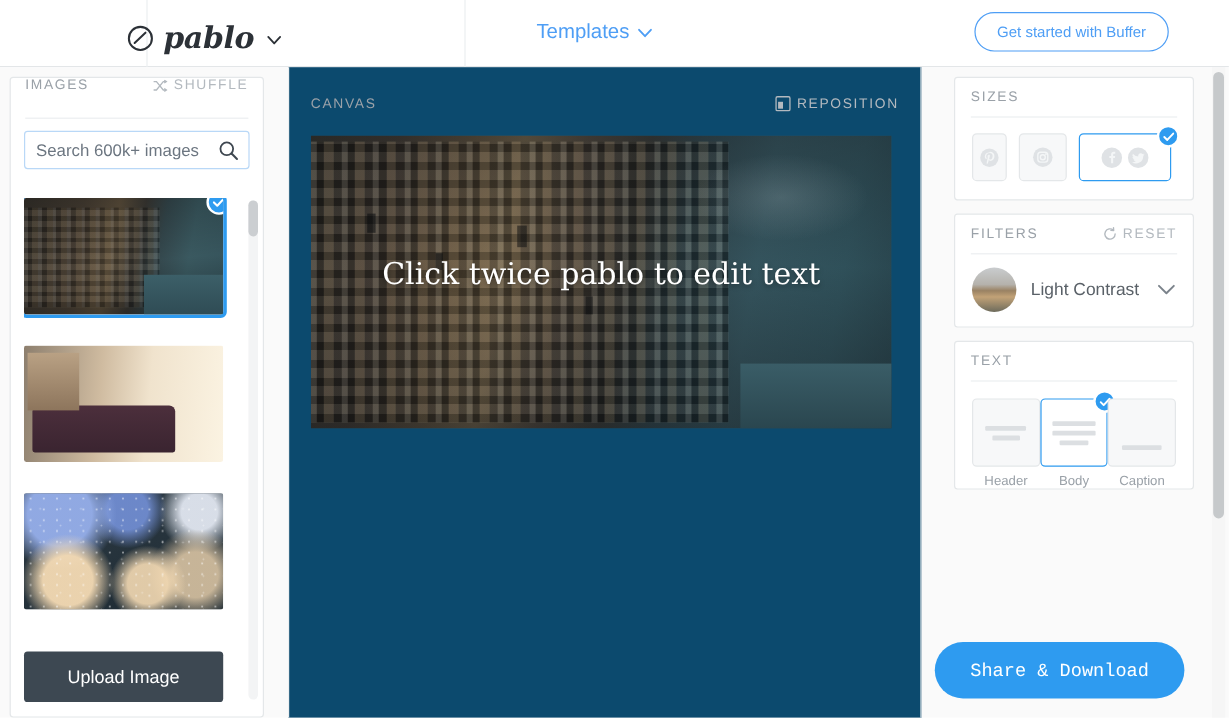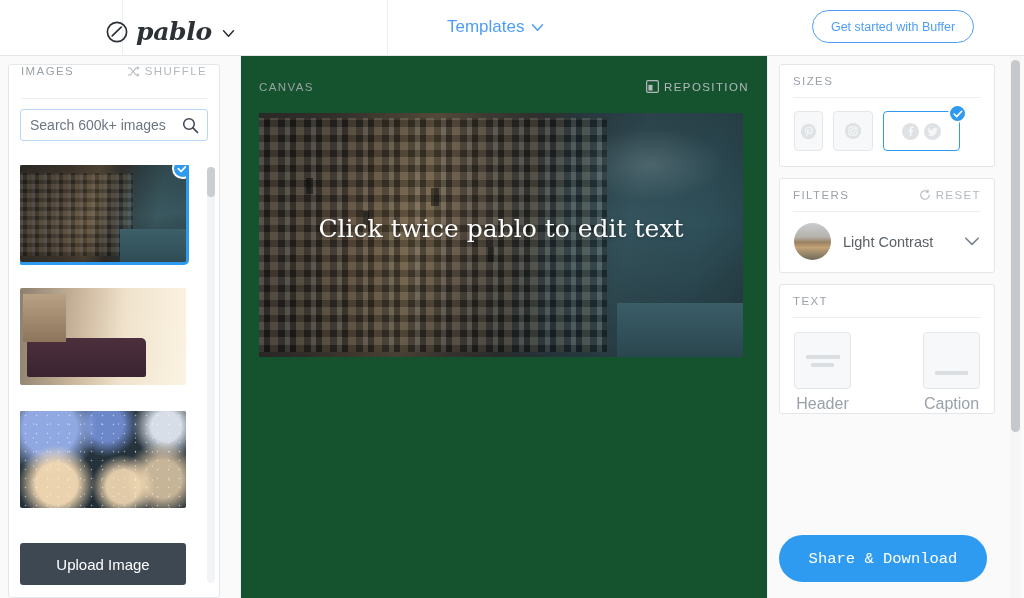--- a/index.html
+++ b/index.html
@@ -184,21 +184,21 @@
     position: absolute; left: 11px; bottom: 12px;
     width: 166px; height: 42px; border-radius: 3px;
     background: #3d4852; color: #fff;
     border: none; font-family: "Liberation Sans", sans-serif;
     font-size: 15px; cursor: pointer;
   }
 
   
   .center-panel {
     position: absolute; left: 240px; top: 0; width: 528px; height: 542px;
-    background: #14532d;
+    background: #0c4a6e;
     border-left: 1px solid #eceff1;
     border-right: 1px solid #eceff1;
   }
   .canvas-head {
     position: absolute; left: 18px; top: 24px; right: 18px;
     display: flex; align-items: center; justify-content: space-between;
   }
   .canvas-frame {
     position: absolute; left: 18px; top: 57px;
     width: 484px; height: 244px;
@@ -256,20 +256,21 @@
   }
 
   
   .right-col {
     position: absolute; left: 779px; top: 0; width: 216px; height: 542px;
   }
   .card {
     background: #fff; border: 1px solid #e4e7e9; border-radius: 3px;
     margin-bottom: 11px;
     position: relative;
+    margin-left: 16px;
   }
   .card-head {
     height: 33px; margin: 0 13px;
     border-bottom: 1px solid #eceef0;
     display: flex; align-items: center; justify-content: space-between;
   }
 
   
   #card-sizes { margin-top: 8px; }
   .size-row {
@@ -313,21 +314,21 @@
   .text-opt { width: 57px; cursor: pointer; }
   .text-box {
     position: relative;
     height: 57px; border: 1px solid #e4e7e9; border-radius: 4px;
     background: #f7f8f9;
     display:flex; flex-direction: column; justify-content:center; align-items:center; gap: 4px;
   }
   .text-opt.selected .text-box { border: 1px solid #2e9bf0; background: #fff; }
   .text-line { background: #dcdfe2; border-radius: 1px; height: 4px; }
   .text-caption-lbl {
-    text-align:center; font-size: 16px; color: #9aa1a8; margin-top: 6px;
+    text-align:center; font-size: 11px; color: #9aa1a8; margin-top: 6px;
   }
   .text-check {
     position:absolute; right:-8px; top:-8px;
     width: 19px; height: 19px; border-radius:50%;
     background:#2e9bf0; border:2px solid #fff;
     display:flex; align-items:center; justify-content:center;
   }
   .quotes-row {
     margin: 12px 14px 0 14px; border-top: 1px solid #eceef0;
     height: 47px; display:flex; align-items:center; justify-content:space-between;
@@ -525,20 +526,33 @@
 
       <div class="text-row">
         <div class="text-opt">
           <div class="text-box">
             <span class="text-line" style="width:34px"></span>
             <span class="text-line" style="width:23px"></span>
           </div>
           <div class="text-caption-lbl">Header</div>
         </div>
 
+        <div class="text-opt selected">
+          <div class="text-box">
+            <span class="text-line" style="width:36px"></span>
+            <span class="text-line" style="width:36px"></span>
+            <span class="text-line" style="width:24px"></span>
+            <span class="text-check">
+              <svg width="10" height="8" viewBox="0 0 12 10">
+                <polyline points="1.3,5.2 4.4,8.3 10.6,1.6" fill="none" stroke="#fff" stroke-width="2" stroke-linecap="round" stroke-linejoin="round"></polyline>
+              </svg>
+            </span>
+          </div>
+          <div class="text-caption-lbl">Body</div>
+        </div>
 
         <div class="text-opt">
           <div class="text-box" style="justify-content:flex-end; padding-bottom:13px">
             <span class="text-line" style="width:33px"></span>
           </div>
           <div class="text-caption-lbl">Caption</div>
         </div>
       </div>
 
     </div>

